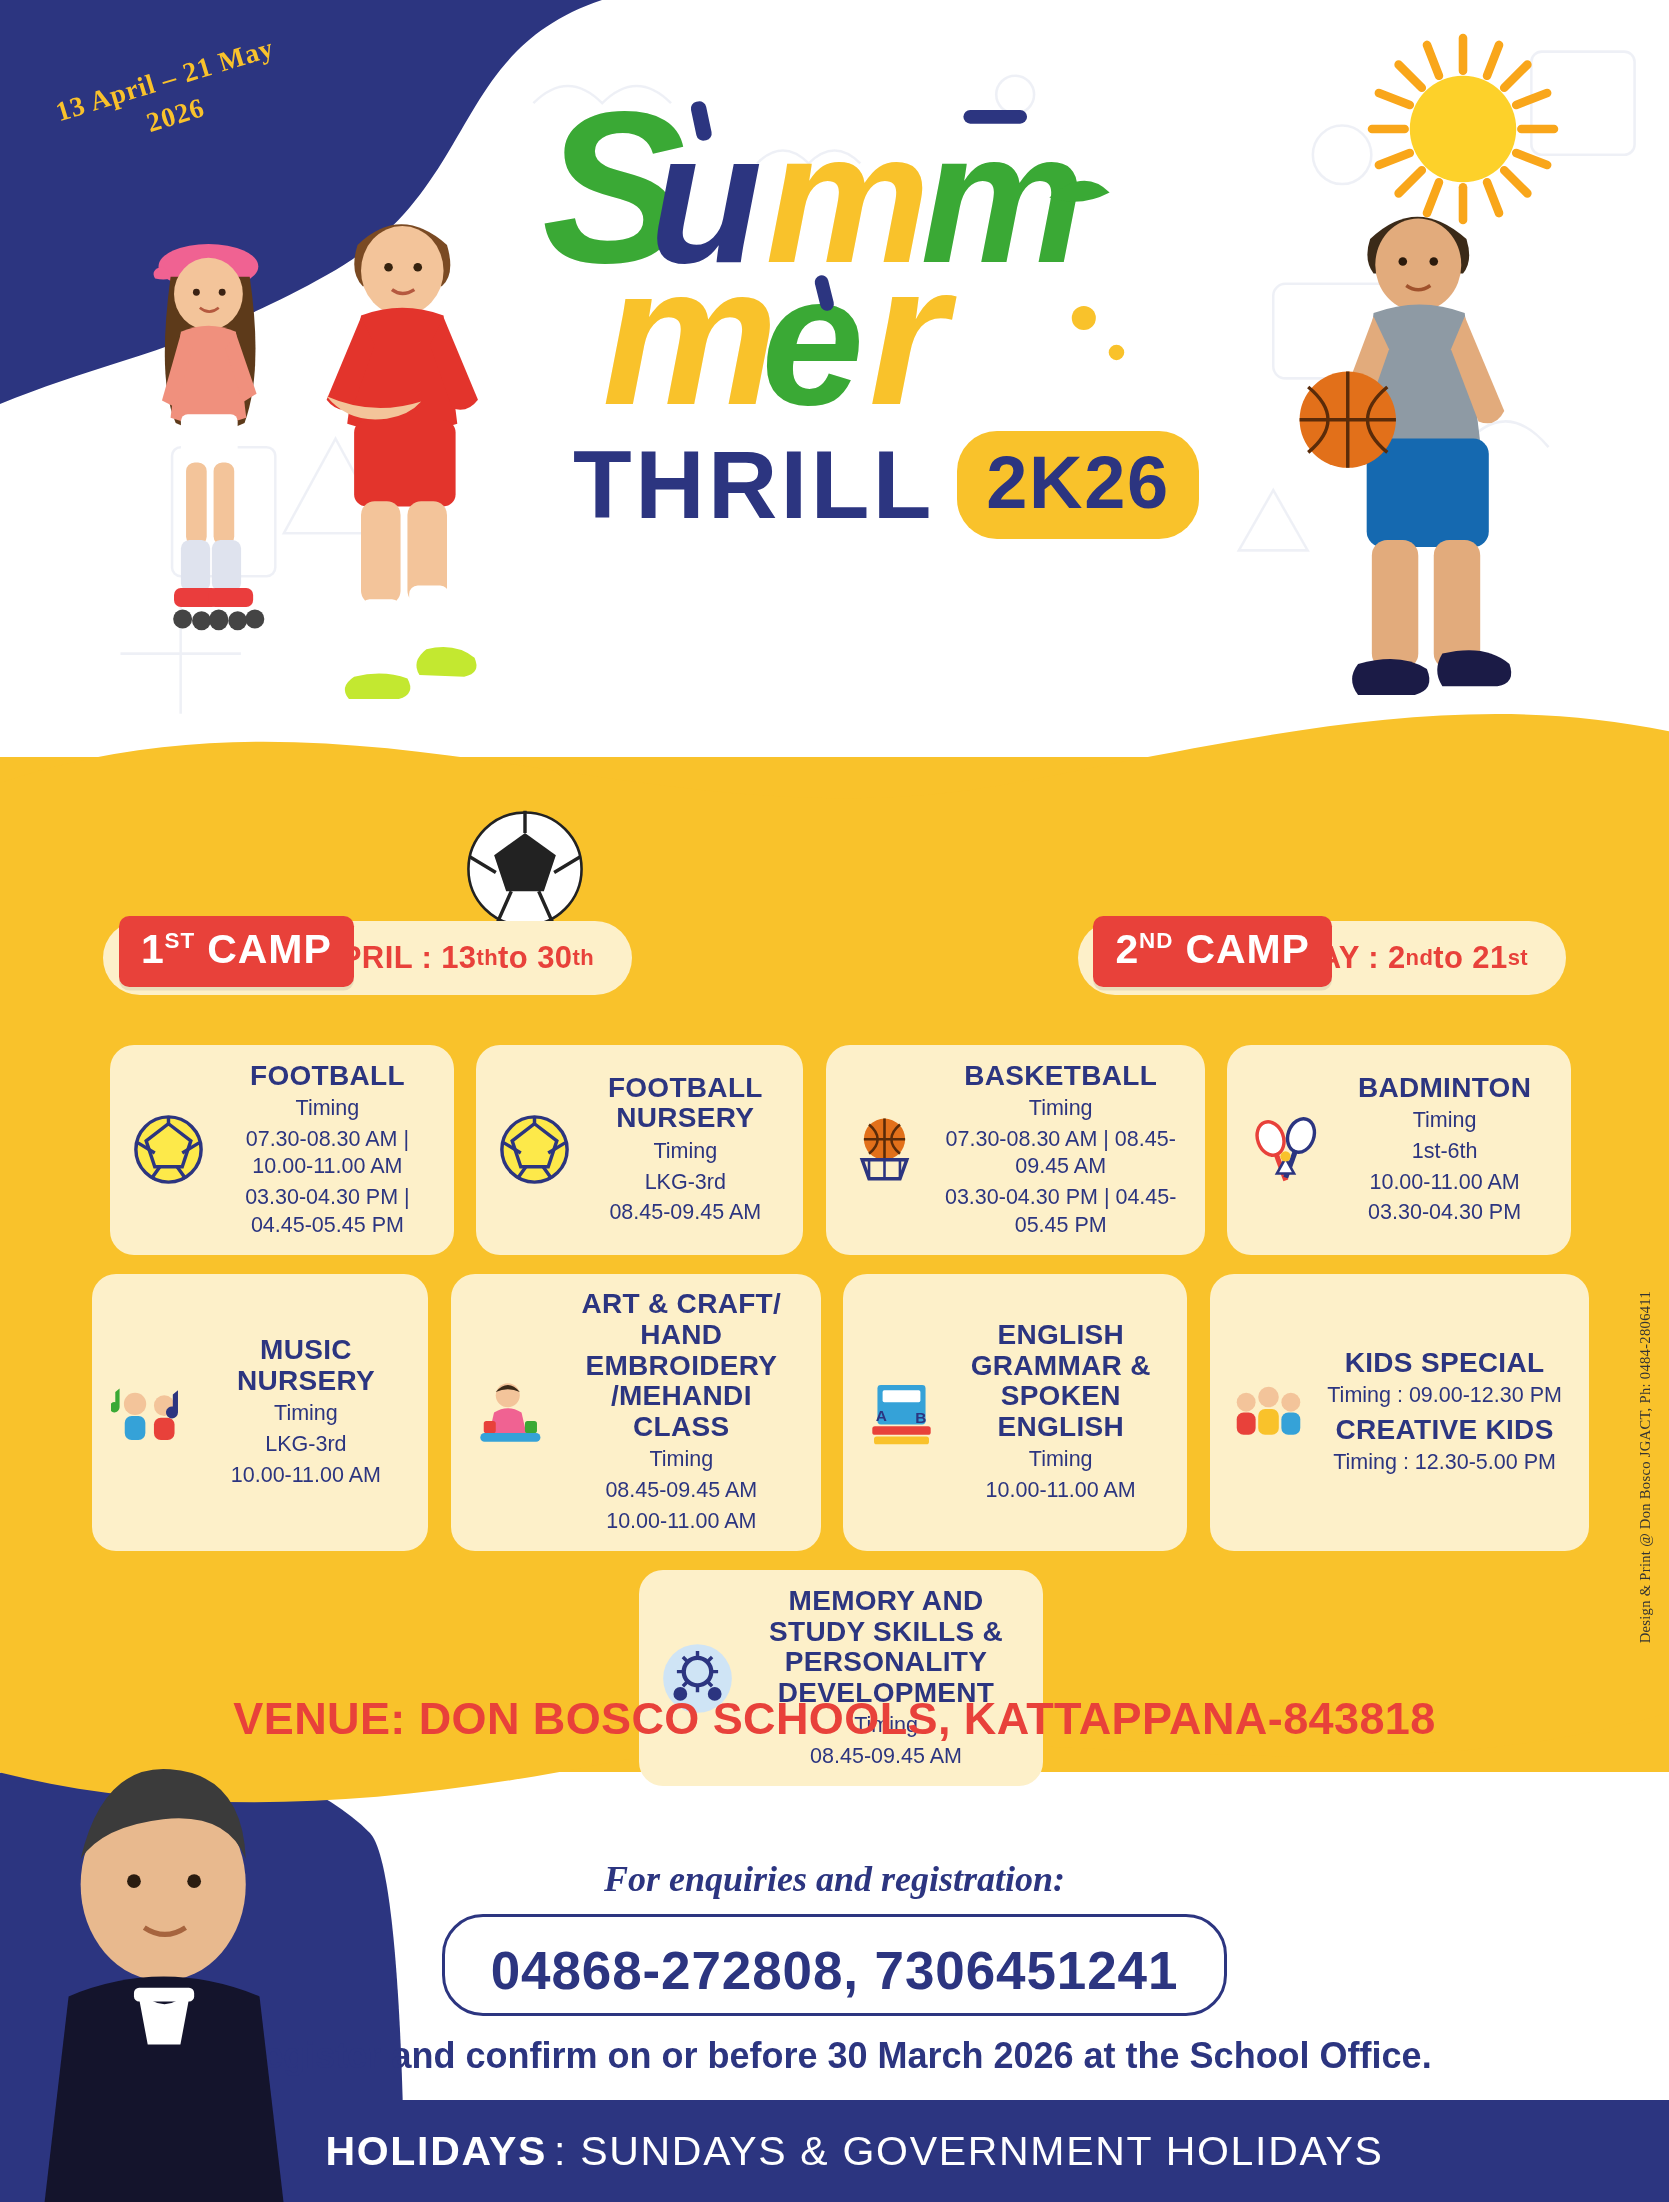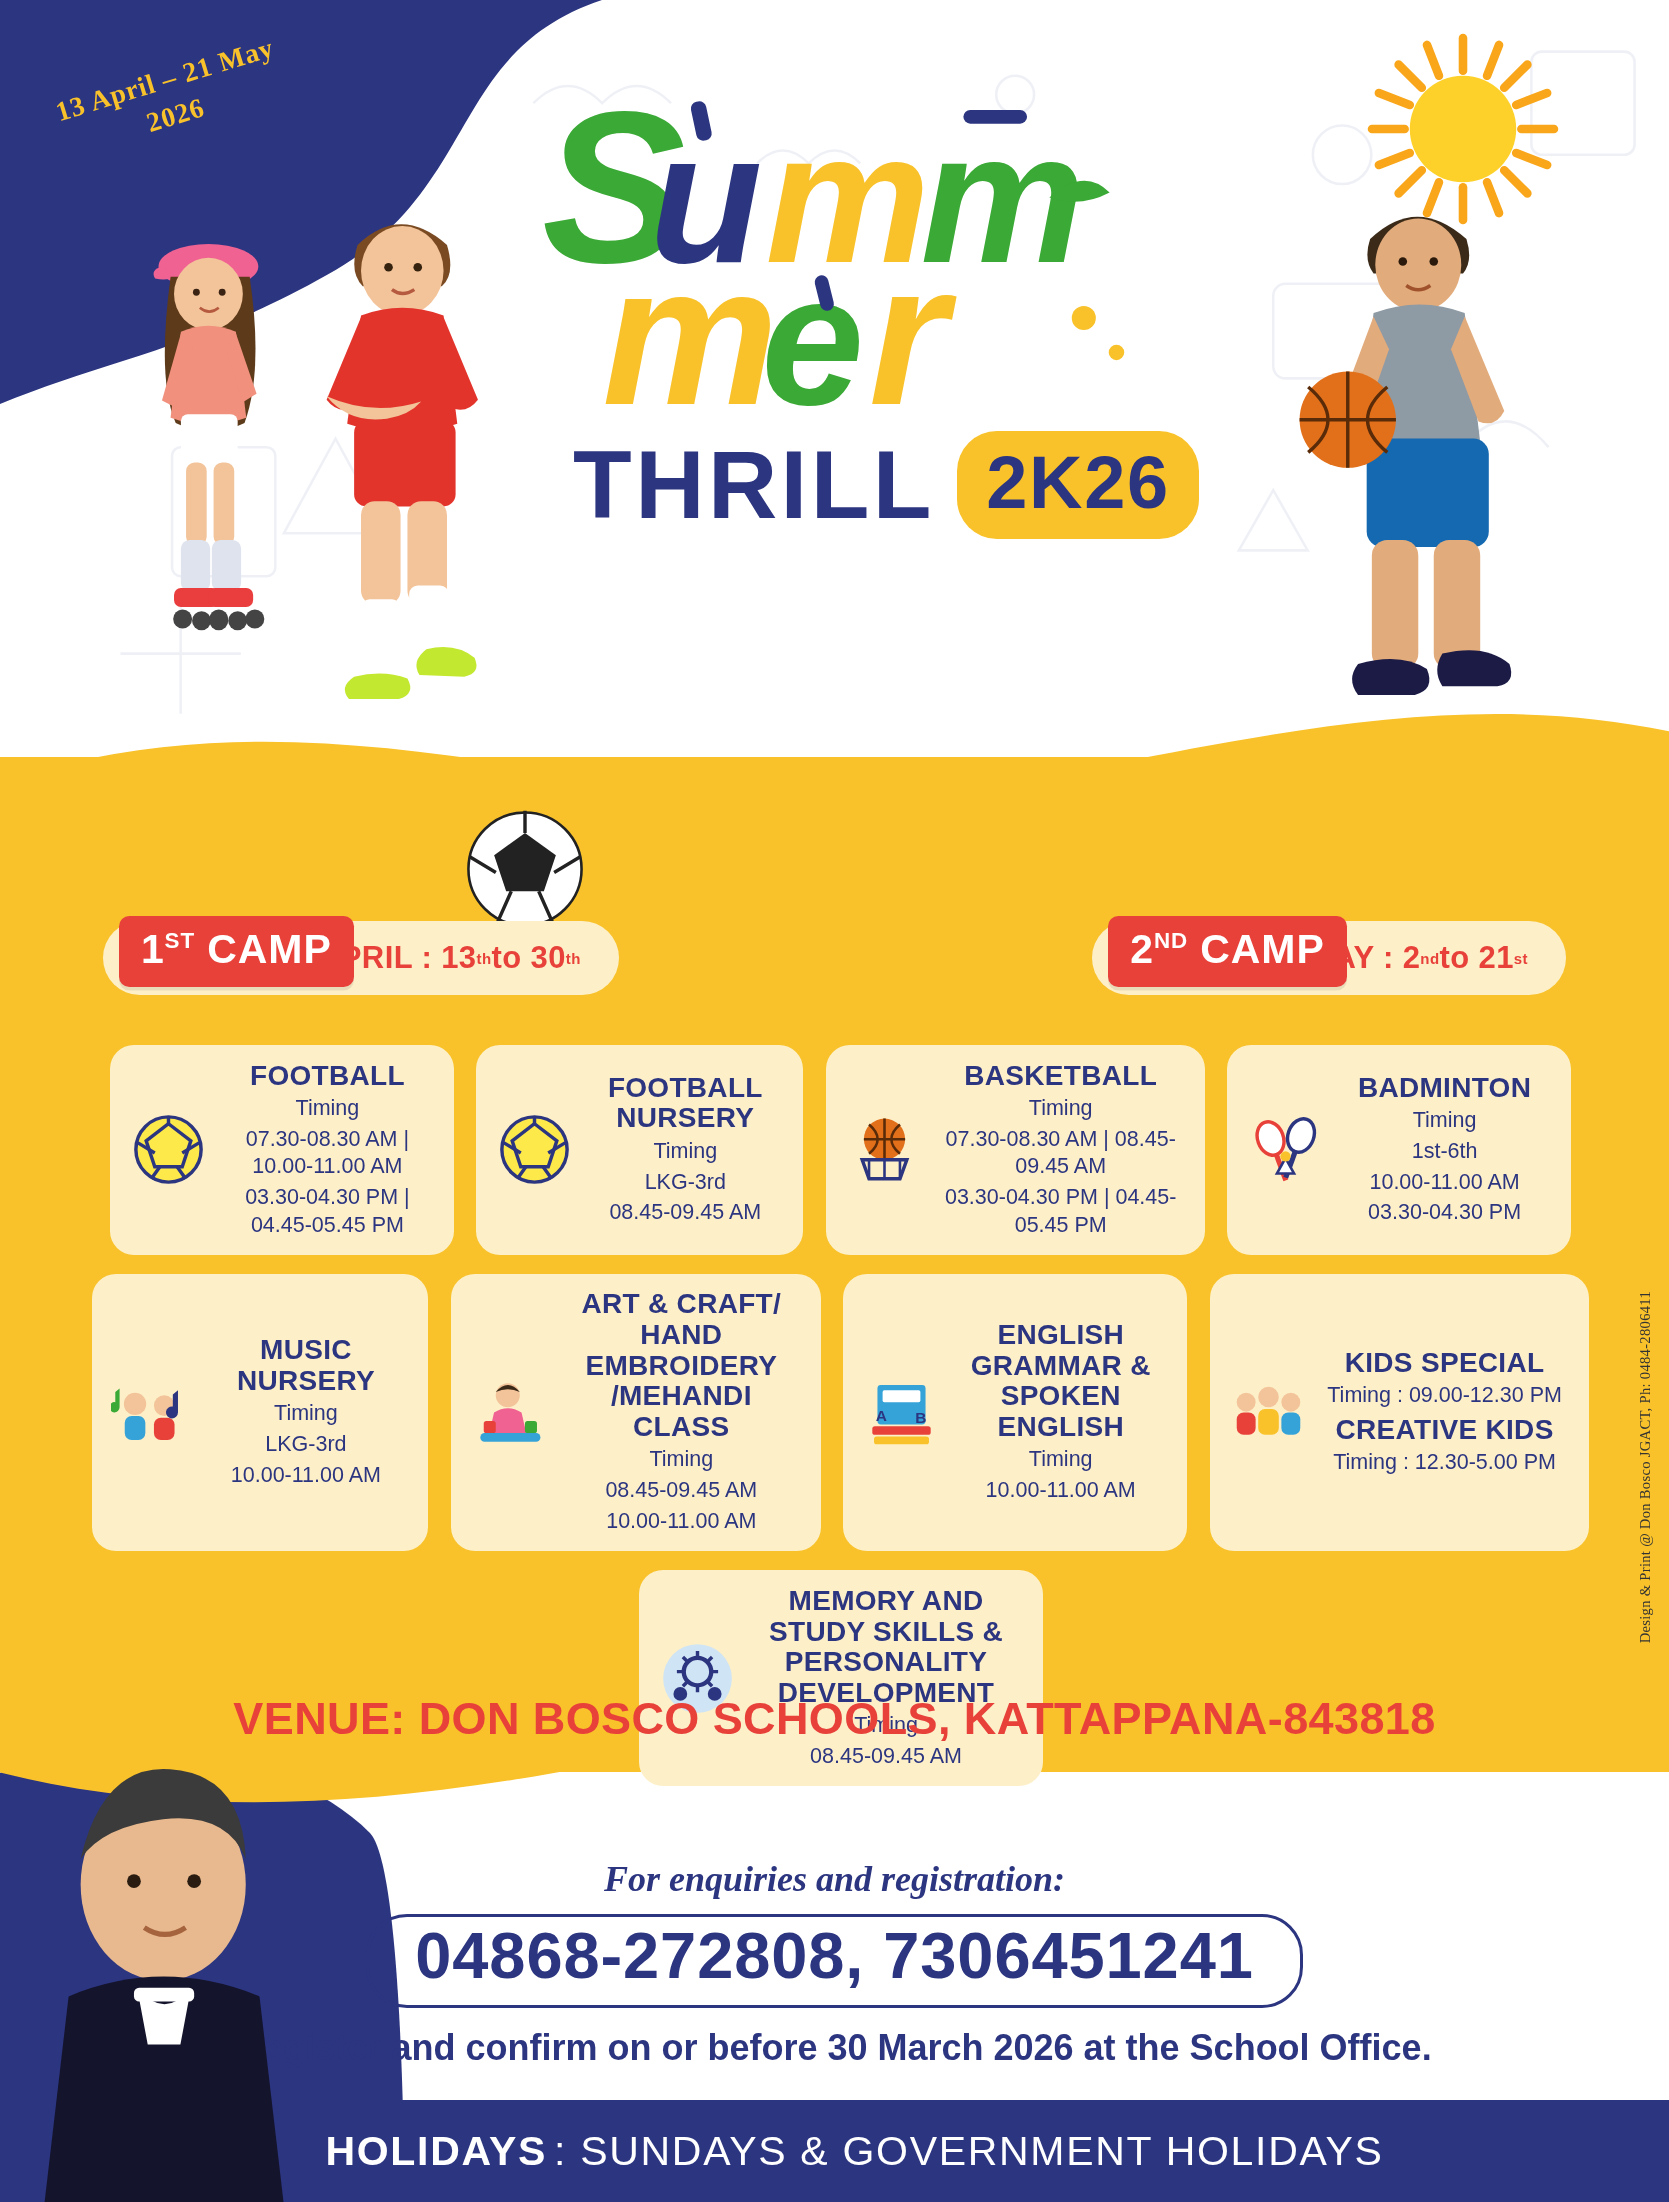--- a/index.html
+++ b/index.html
@@ -154,21 +154,21 @@
     height: 74px;
     display: flex;
     align-items: center;
     padding-left: 215px;
     padding-right: 38px;
     font-size: 31px;
     font-weight: bold;
     color: #e8413a;
     letter-spacing: 0.4px;
   }
-  .camp-pill sup { font-size: 15px; text-align: right; }
+  .camp-pill sup { font-size: 22px; text-align: right; }
   .camp-tag {
     position: absolute;
     left: 15.5px; top: -5.2px;
     background: #e8413a;
     color: #fff;
     border-radius: 10.3px;
     padding: 10.3px 22.4px 13.8px;
     font-size: 41px;
     font-weight: bold;
     letter-spacing: 0.9px;
@@ -230,22 +230,22 @@
     font-style: italic;
     font-weight: bold;
     font-size: 36px;
     color: #2c3580;
   }
   .phone-pill {
     display: inline-block;
     margin-top: 13.8px;
     border: 3.4px solid #2c3580;
     border-radius: 41px;
-    padding: 1px 46px 12px;
-    font-size: 65px;
+    padding: 23px 46px 12px;
+    font-size: 53px;
     font-weight: bold;
     color: #2c3580;
     letter-spacing: 0.9px;
   }
   .register {
     margin-top: 19px;
     font-size: 36px;
     font-weight: bold;
     color: #2c3580;
   }

